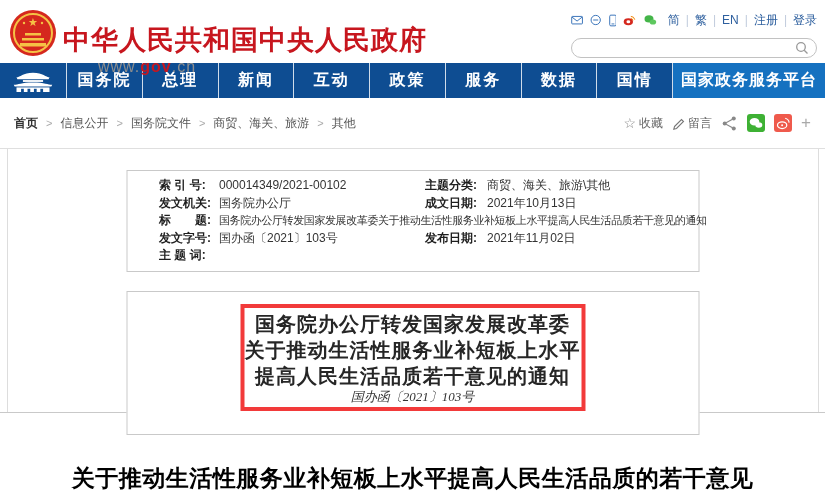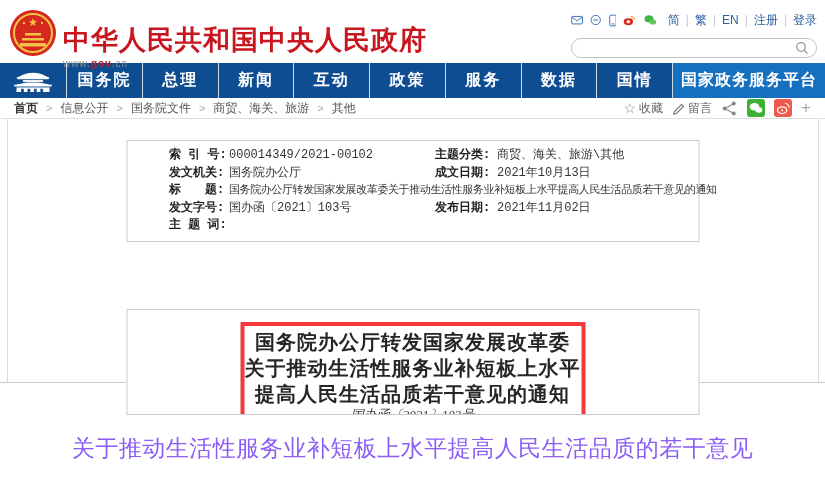--- a/index.html
+++ b/index.html
@@ -4,21 +4,21 @@
 <style>
   * { box-sizing: border-box; margin: 0; padding: 0; }
   html,body { width:825px; height:493px; overflow:hidden; background:#fff;
     font-family:"Liberation Sans", sans-serif; }
 
   
   .header { position:relative; height:63px; background:#fff; }
   .emblem { position:absolute; left:9px; top:9px; width:48px; height:48px; }
   .site-block { position:absolute; left:63px; top:25px; }
   .site-title { font-size:27px; font-weight:bold; color:#c7161e; letter-spacing:1px; line-height:30px; }
-  .site-url { font-size:10px; color:#8d8d8d; margin-top:3px; letter-spacing:1px; }
+  .site-url { font-size:16px; color:#8d8d8d; margin-top:3px; letter-spacing:1px;margin-left:35px; }
   .site-url .gov { color:#c7161e; font-weight:bold; }
   .header-right { position:absolute; right:8px; top:11px; width:246px; }
   .icons-row { display:flex; align-items:center; gap:7px; height:18px; }
   .icons-row svg { display:block; }
   .lang-links { display:flex; align-items:center; gap:6px; margin-left:4px;
     font-size:12px; color:#2d5f9e; white-space:nowrap; }
   .lang-links .sep { color:#c0cbdc; }
   .lang-links a { color:#2d5f9e; text-decoration:none; cursor:pointer; }
   .search-row { position:relative; margin-top:9px; }
   .search-input { width:246px; height:20px; border:1px solid #c2c2c2; border-radius:10px;
@@ -27,58 +27,58 @@
 
   
   .nav { display:flex; height:35px; background:#0e4d92; }
   .nav-home { width:66px; display:flex; align-items:center; justify-content:center; cursor:pointer; }
   .nav-item { flex:1; display:flex; align-items:center; justify-content:center;
     color:#fff; font-size:16px; font-weight:bold; letter-spacing:2px;
     border-left:1px solid #cfdcea; cursor:pointer; }
   .nav-portal { width:153px; flex:none; background:#1571c0; letter-spacing:1px; }
 
   
-  .breadcrumb { height:21px; border-bottom:1px solid #dfdfdf; display:flex;
+  .breadcrumb { height:51px; border-bottom:1px solid #dfdfdf; display:flex;
     align-items:center; padding:0 14px; font-size:12px; color:#555; }
   .crumb { cursor:pointer; }
   .crumb.first { color:#333; font-weight:bold; }
   .crumb-sep { color:#aaa; margin:0 8px; font-size:11px; }
   .bc-actions { margin-left:auto; display:flex; align-items:center; gap:9px; color:#666; }
   .bc-btn { display:flex; align-items:center; gap:3px; cursor:pointer; font-size:12px; }
   .badge { width:18px; height:18px; border-radius:3px; display:flex; align-items:center;
     justify-content:center; cursor:pointer; }
   .badge.wechat { background:#3eb134; }
   .badge.weibo { background:#ef5a4c; }
   .more-plus { font-size:17px; color:#a9a9a9; line-height:16px; cursor:pointer; }
 
   
   .content { position:relative; height:264px; border-bottom:1px solid #c9c9c9; background:#fff; }
   .content-frame { position:absolute; left:7px; right:6px; top:0; bottom:0;
     border-left:1px solid #ddd; border-right:1px solid #ddd; }
   .meta-panel { position:absolute; top:21px; left:50%; transform:translateX(-50%);
     width:573px; border:1px solid #c9c9c9; background:#fff; padding:6px 0; }
   .meta-grid { display:grid; grid-template-columns:60px 206px 62px 1fr;
-    padding-left:42px; padding-right:4px; font-size:12px; line-height:17.5px; color:#333;font-family:Liberation Mono, monospace; }
+    padding-left:32px; padding-right:4px; font-size:12px; line-height:17.5px; color:#333; }
   .lbl { font-weight:bold; color:#1e1e1e; white-space:nowrap; }
   .val { color:#333; white-space:nowrap; }
   .span3 { grid-column:2 / 5; }
   .tight { font-size:11px; letter-spacing:-0.4px; }
 
   .doc-panel { position:absolute; top:142px; left:50%; transform:translateX(-50%);
-    width:573px; height:106px; border:1px solid #c9c9c9; background:#fff; overflow:hidden;margin-top:48px; }
+    width:573px; height:144px; border:1px solid #c9c9c9; background:#fff; overflow:hidden; }
   .red-box { width:345px; margin:12px auto 0; border:4px solid #f23a3a;
     text-align:center; padding:3px 0; }
   .doc-title-line { font-family:"Liberation Serif", serif; font-size:20px; font-weight:bold;
     color:#262626; line-height:26px; letter-spacing:1px; }
   .doc-no { font-family:"Liberation Serif", serif; font-style:italic; font-size:13px;
     color:#333; line-height:15px; }
 
   
   .bottom { height:95px; text-align:center; padding-top:50px; }
-  .headline { color:#8b5cf6; font-size:23px; font-weight:normal; letter-spacing:0.5px; }
+  .headline { color:#000000; font-size:23px; font-weight:bold; letter-spacing:0.5px; }
 </style>
 </head>
 <body>
 
 <div class="header">
   <svg class="emblem" viewBox="0 0 48 48">
     <circle cx="24" cy="24" r="23" fill="#d5281e"></circle>
     <circle cx="24" cy="24" r="19" fill="none" stroke="#f5c245" stroke-width="2"></circle>
     <text x="24" y="17" font-size="11" fill="#f5c245" text-anchor="middle">★</text>
     <circle cx="15" cy="14" r="1.2" fill="#f5c245"></circle>

